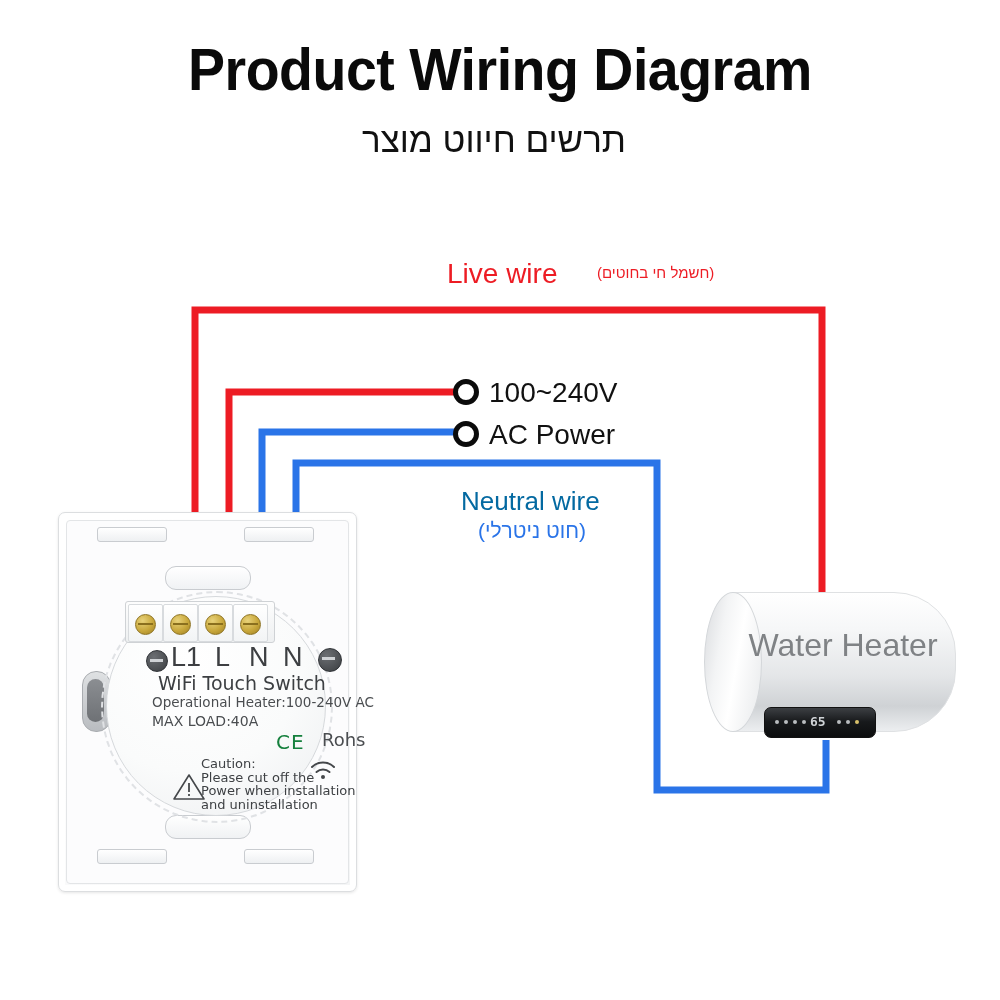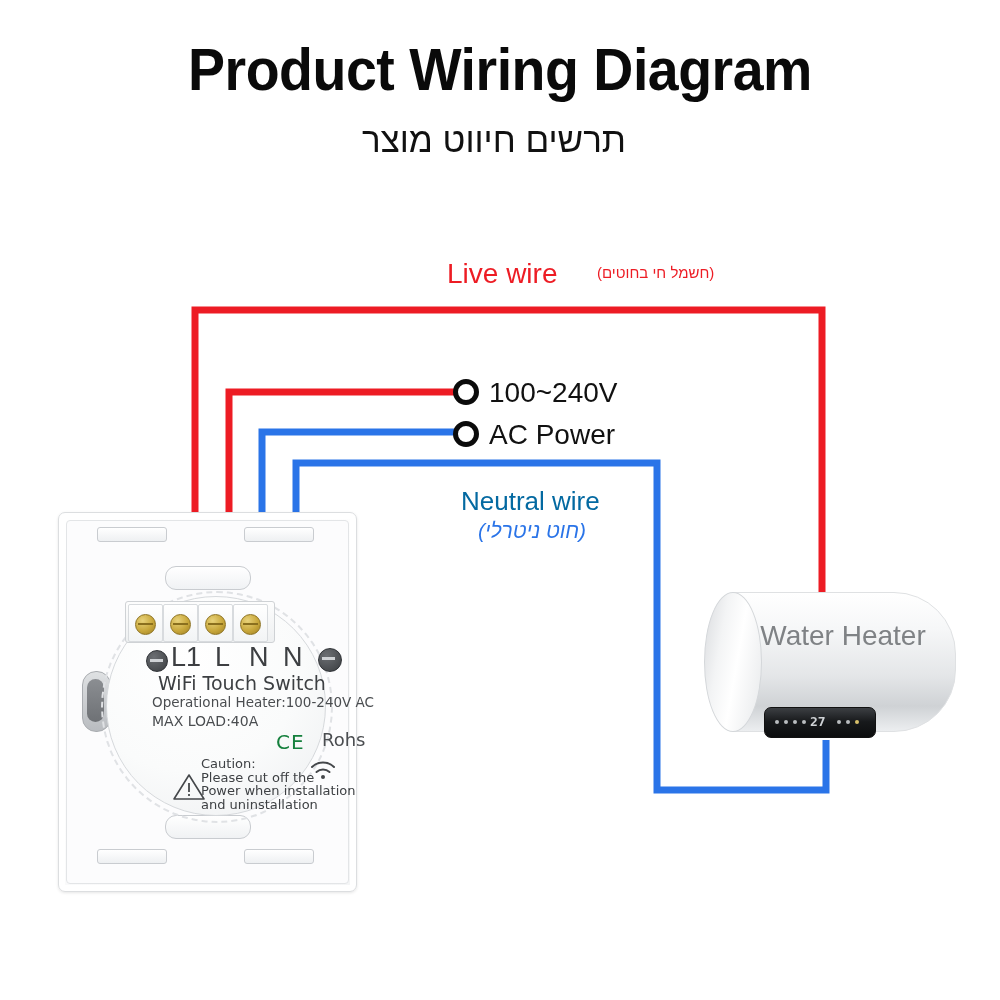--- a/index.html
+++ b/index.html
@@ -21,21 +21,21 @@
   
   #wires{position:absolute;left:0;top:0;width:1000px;height:1000px;}
 
   
   .lbl{position:absolute;white-space:nowrap;}
   #live-label{left:447px;top:258px;font-size:28px;color:#ed1c24;}
   #live-label-he{left:597px;top:264px;font-size:15px;color:#ed1c24;direction:rtl;}
   #volt-label{left:489px;top:377px;font-size:28px;color:#111;}
   #ac-label{left:489px;top:419px;font-size:28px;color:#111;}
   #neutral-label{left:461px;top:486px;font-size:26px;color:#0369a1;}
-  #neutral-label-he{left:478px;top:519px;font-size:21px;color:#2a74e8;direction:rtl;font-style:italic;}
+  #neutral-label-he{left:478px;top:519px;font-size:21px;color:#2a74e8;direction:rtl;}
 
   
   .ring{position:absolute;width:26px;height:26px;border:5px solid #0b0b0b;
         border-radius:50%;background:#fff;box-sizing:border-box;}
   #ring-v{left:453px;top:379px;}
   #ring-ac{left:453px;top:421px;}
 
   
   #switch{
     position:absolute;left:58px;top:512px;width:297px;height:378px;
@@ -118,22 +118,22 @@
     position:absolute;left:28px;top:0;width:222px;height:138px;border-radius:0 62px 62px 0;
     background:linear-gradient(180deg,#ffffff 0%,#f6f7f8 26%,#e4e6e8 60%,#cfd2d5 82%,#eceef0 100%);
     border:1px solid #dfe1e3;
   }
   #heater-cap{
     position:absolute;left:0;top:0;width:56px;height:138px;border-radius:50%;
     background:linear-gradient(100deg,#d9dbde 0%,#f3f4f5 30%,#ffffff 55%,#e7e9eb 100%);
     border:1px solid #d4d7da;
   }
   #heater-label{
-    position:absolute;left:28px;top:28px;width:222px;text-align:center;
-    font-size:28px;color:#7f8285;
+    position:absolute;left:28px;top:35px;width:222px;text-align:center;
+    font-size:32px;color:#7f8285;
   }
   #heater-panel{
     position:absolute;left:60px;top:115px;width:110px;height:29px;border-radius:7px;
     background:linear-gradient(180deg,#3c3f43 0%,#17191b 48%,#0c0d0e 100%);
     border:1px solid #111;
   }
   .pdot{position:absolute;top:12px;width:4px;height:4px;border-radius:50%;background:#b9bcbf;}
   #pnum{position:absolute;left:45px;top:6px;font-size:13px;color:#cfd2d5;font-weight:bold;
         font-family:"DejaVu Sans Mono",monospace;}
 </style>
@@ -230,18 +230,18 @@
 
 <div id="heater">
   <div id="heater-body"></div>
   <div id="heater-cap"></div>
   <div id="heater-label">Water Heater</div>
   <div id="heater-panel">
     <div class="pdot" style="left:10px"></div>
     <div class="pdot" style="left:19px"></div>
     <div class="pdot" style="left:28px"></div>
     <div class="pdot" style="left:37px"></div>
-    <div id="pnum">27</div>
+    <div id="pnum">65</div>
     <div class="pdot" style="left:72px"></div>
     <div class="pdot" style="left:81px"></div>
     <div class="pdot" style="left:90px;background:#d8c06a"></div>
   </div>
 </div>
 
 </body></html>

